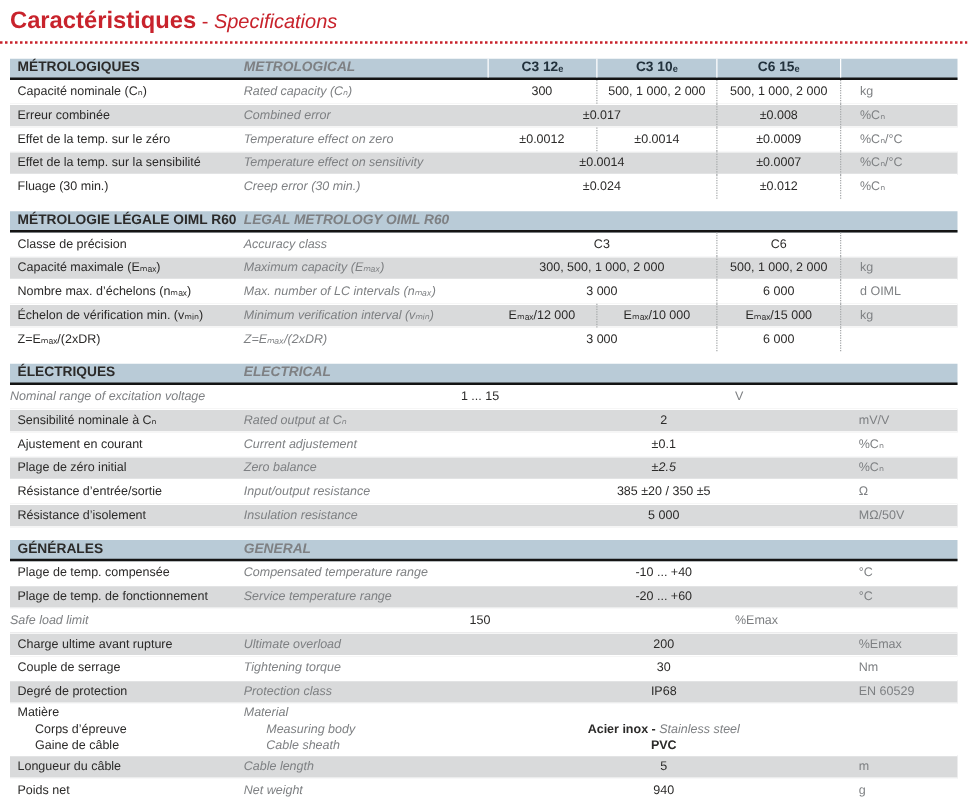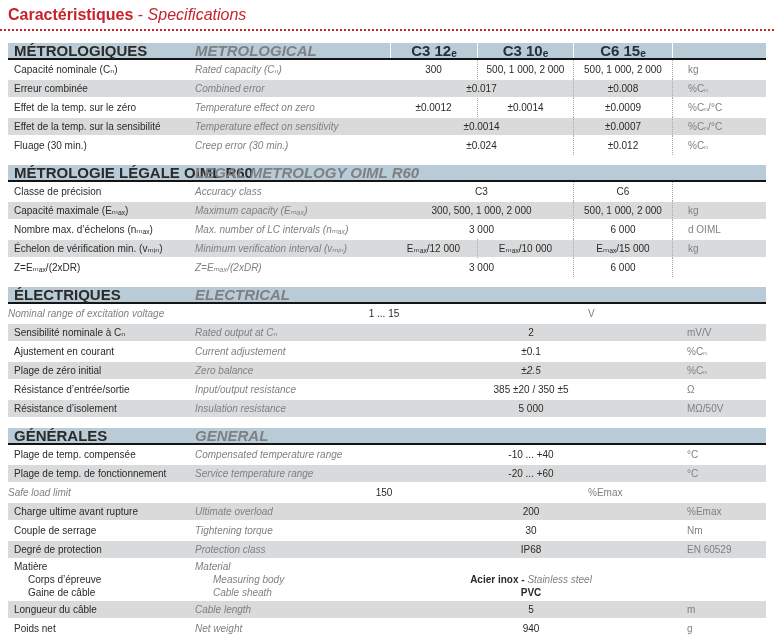--- a/index.html
+++ b/index.html
@@ -18,37 +18,37 @@
     font-family:"Liberation Sans","DejaVu Sans",sans-serif;
     color:var(--text-dark);
     overflow:hidden;
   }
   
   .titlebar{
     margin:0;padding:6px 0 5px 8px;
     border-bottom:2px dotted var(--accent);
     white-space:nowrap;
   }
-  .t-fr{font-size:16px;font-weight:bold;color:var(--accent);}
+  .t-fr{font-size:19px;font-weight:bold;color:var(--accent);}
   .t-sep{font-size:16px;color:var(--accent);}
   .t-en{font-size:16px;font-style:italic;color:var(--accent);}
   
   .spec-table{margin-top:12px;}
   .section{margin:0 8px 0 8px;}
   .section + .section{margin-top:10px;}
   .grid{
     display:grid;
     grid-template-columns:187px 195px 87px 96px 99px 94px;
     align-items:stretch;
   }
   .band{
     background:var(--band-bg);
     border-bottom:2px solid var(--rule);
     height:15px;line-height:15px;
-    font-size:15px;font-weight:bold;color:var(--band-text);
+    font-size:11px;font-weight:bold;color:var(--band-text);
     white-space:nowrap;
   }
   .band .fr{padding-left:6px;}
   .band .en{font-style:italic;}
   .band .colhead{text-align:center;border-left:1px solid #fff;font-weight:bold;}
   .band .unithead{border-left:1px solid #fff;}
   .row{
     height:19px;line-height:19px;font-size:10px;white-space:nowrap;
   }
   .row.shaded{background:var(--row-shade);box-shadow:inset 0 1px 0 #fff, inset 0 -1px 0 #fff;}

